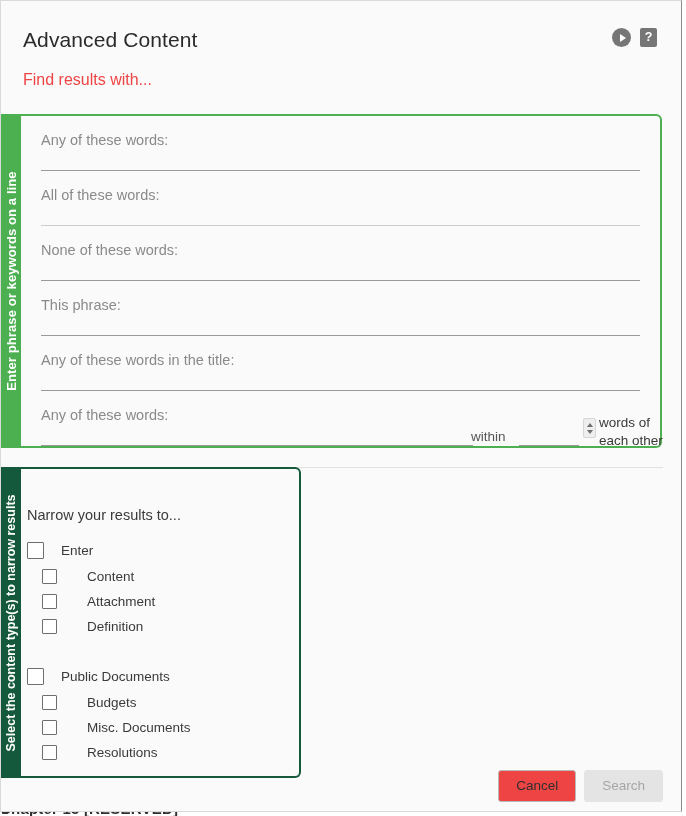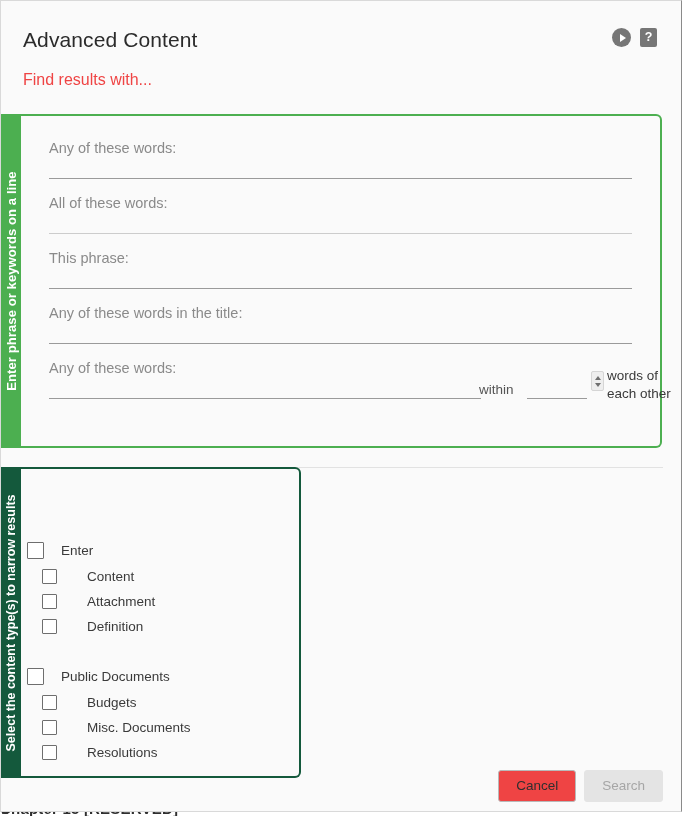--- a/index.html
+++ b/index.html
@@ -141,21 +141,21 @@
     font-size: 13px;
     font-weight: bold;
     letter-spacing: .1px;
   }
   .kw-body {
     flex: 1 1 auto;
     border: 2px solid #4caf50;
     border-left: none;
     border-radius: 0 6px 6px 0;
     background: #fafafa;
-    padding: 8px;
+    padding: 0;
     position: relative;
   }
 
   .field-row {
     position: relative;
     height: 55px;
     margin: 0 20px;
     display: flex;
     align-items: flex-start;
   }
@@ -378,20 +378,24 @@
       <div class="field-row">
         <span class="fl-label">Any of these words:</span>
         <input class="fl-input" type="text" value="" style="">
       </div>
 
       <div class="field-row">
         <span class="fl-label">All of these words:</span>
         <input class="fl-input light" type="text" value="" style="">
       </div>
 
+      <div class="field-row">
+        <span class="fl-label">None of these words:</span>
+        <input class="fl-input" type="text" value="" style="">
+      </div>
 
       <div class="field-row">
         <span class="fl-label">This phrase:</span>
         <input class="fl-input" type="text" value="" style="">
       </div>
 
       <div class="field-row">
         <span class="fl-label">Any of these words in the title:</span>
         <input class="fl-input" type="text" value="" style="">
       </div>
@@ -414,20 +418,21 @@
     </div>
   </div>
 
   <div class="divider"></div>
 
   <div class="nr-panel">
     <div class="nr-sidebar">
       <span class="vlabel">Select the content type(s) to narrow results</span>
     </div>
     <div class="nr-body">
+      <div class="nr-heading">Narrow your results to...</div>
 
       <div class="cb-list">
 
         <div class="cb-row parent">
           <span class="cb-box"></span>
           <span class="cb-label">Enter</span>
         </div>
         <div class="cb-row child">
           <span class="cb-box"></span>
           <span class="cb-label">Content</span>

